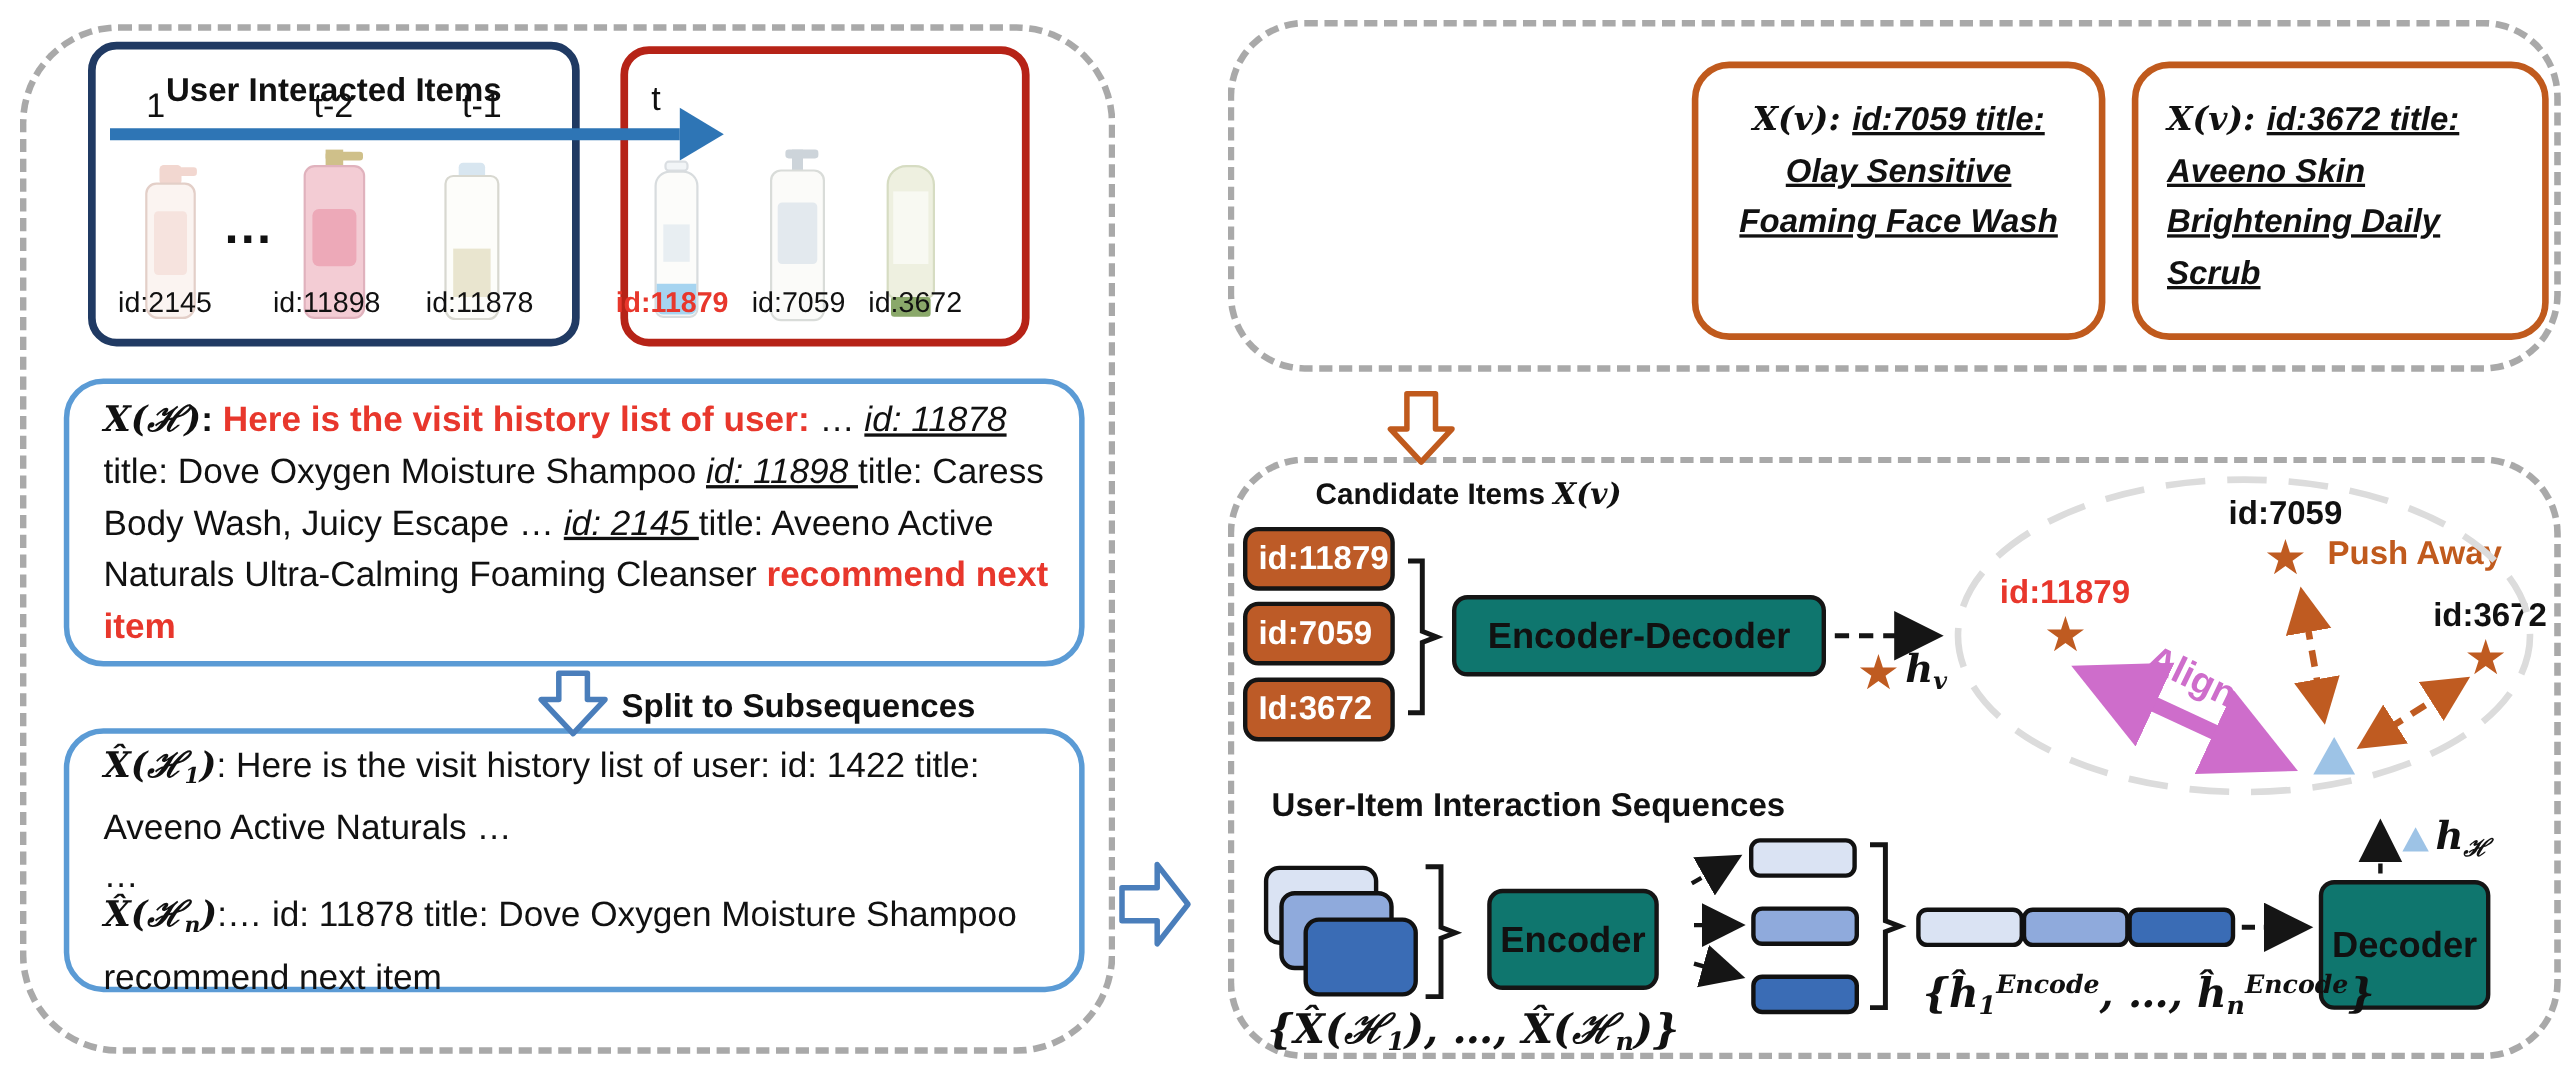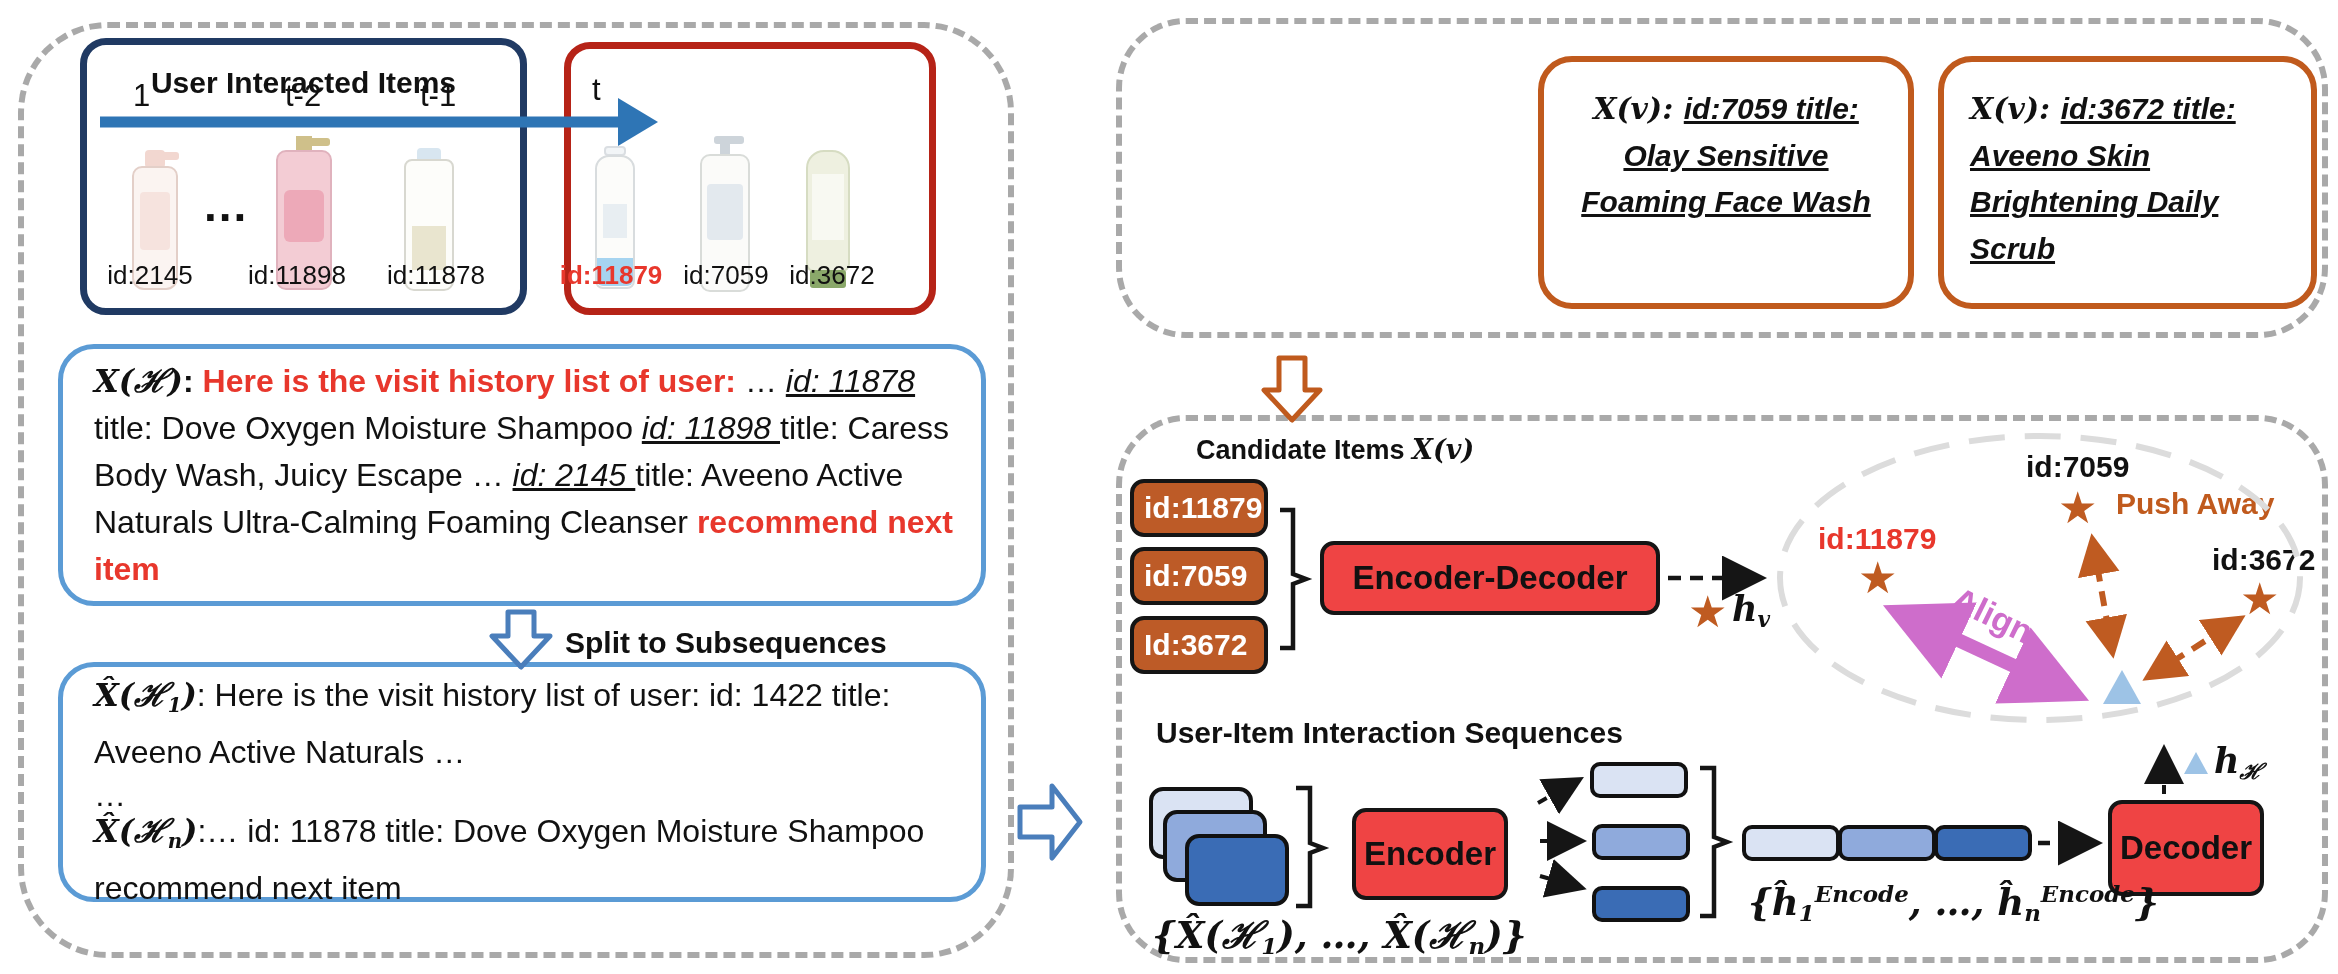--- a/index.html
+++ b/index.html
@@ -8,21 +8,21 @@
 
   
   .panel { position:absolute; border:6px dashed #a9a9a9; border-radius:70px; background:transparent; box-sizing:border-box; }
 
   
   .navy-box  { position:absolute; border:7px solid #203a63; border-radius:26px; background:#fff; box-sizing:border-box; }
   .red-box   { position:absolute; border:7px solid #b62317; border-radius:26px; background:#fff; box-sizing:border-box; }
   .blue-box  { position:absolute; border:5px solid #5b9bd5; border-radius:36px; background:#fff; box-sizing:border-box; }
   .orange-box{ position:absolute; border:6px solid #c05a1d; border-radius:34px; background:#fff; box-sizing:border-box;
                font-weight:bold; font-style:italic; font-size:30px; line-height:1.55; padding:24px 26px; }
-  .gray-box  { position:absolute; background:#ef4444; border:4px solid #151515; border-radius:14px; box-sizing:border-box;
+  .gray-box  { position:absolute; background:#0f766e; border:4px solid #151515; border-radius:14px; box-sizing:border-box;
                display:flex; align-items:center; justify-content:center; font-weight:bold; font-size:33px; color:#111; }
 
   .chip { position:absolute; width:138px; height:58px; background:#bd5b27; border:4px solid #151515; border-radius:14px;
           box-sizing:border-box; color:#fff; font-weight:bold; font-size:30px; line-height:50px; padding-left:10px; }
 
   .hdr   { position:absolute; font-weight:bold; font-size:30px; white-space:nowrap; }
   .tlabel{ position:absolute; font-size:31px; font-weight:normal; }
   .idlab { position:absolute; font-size:26px; text-align:center; white-space:nowrap; }
   .red-t { color:#e8372c; font-weight:bold; }
 
@@ -166,21 +166,21 @@
 
   <div class="rect" style="left:1590px; top:762px; background:#dae3f3;"></div>
   <div class="rect" style="left:1592px; top:824px; background:#8faadc;"></div>
   <div class="rect" style="left:1592px; top:886px; background:#3a6cb5;"></div>
 
   <div class="rect" style="left:1742px; top:825px; background:#dae3f3;"></div>
   <div class="rect" style="left:1838px; top:825px; background:#8faadc;"></div>
   <div class="rect" style="left:1934px; top:825px; background:#3a6cb5;"></div>
   <div class="mathline lay" style="left:1748px; top:880px; font-size:37px;"><span class="m">{</span><span class="m">ĥ</span><span class="m sb">1</span><span class="m sp">Encode</span><span class="m">, …, </span><span class="m">ĥ</span><span class="m sb">n</span><span class="m sp">Encode</span><span class="m">}</span></div>
 
-  <div class="gray-box" style="left:2108px; top:800px; width:156px; height:96px;">Decoder</div>
+  <div class="gray-box" style="left:2108px; top:800px; width:156px; height:118px;">Decoder</div>
 
   <svg class="overlay" width="2338" height="974" viewBox="0 0 2338 974">
     <defs>
       <marker id="mB" markerWidth="11" markerHeight="11" refX="8" refY="5" orient="auto-start-reverse">
         <path d="M0,0 L10,5 L0,10 z" fill="#151515"></path>
       </marker>
       <marker id="mO" markerWidth="8" markerHeight="8" refX="5.5" refY="3.5" orient="auto-start-reverse">
         <path d="M0,0 L7,3.5 L0,7 z" fill="#bf5b21"></path>
       </marker>
       <marker id="mM" markerWidth="7" markerHeight="7" refX="4.5" refY="3" orient="auto-start-reverse">

